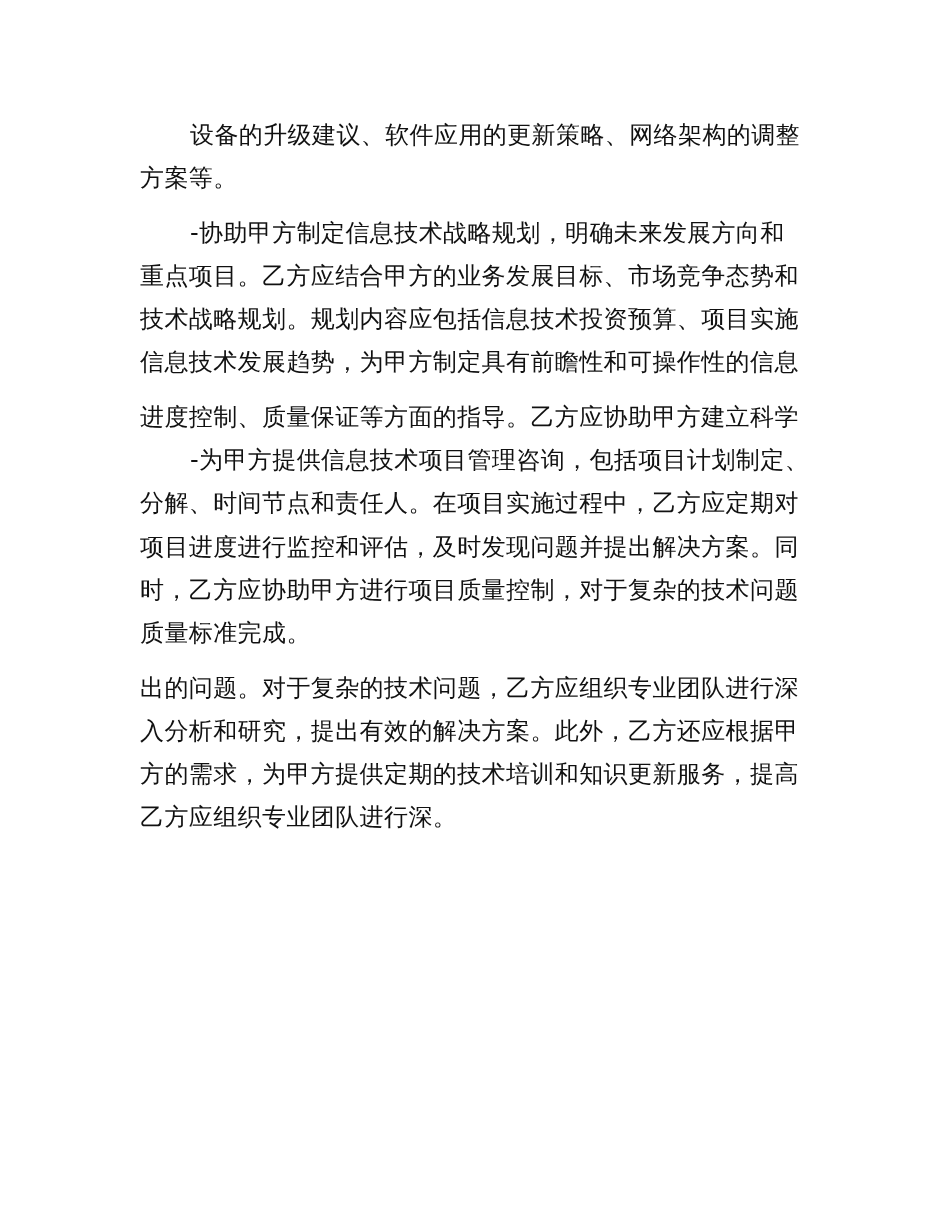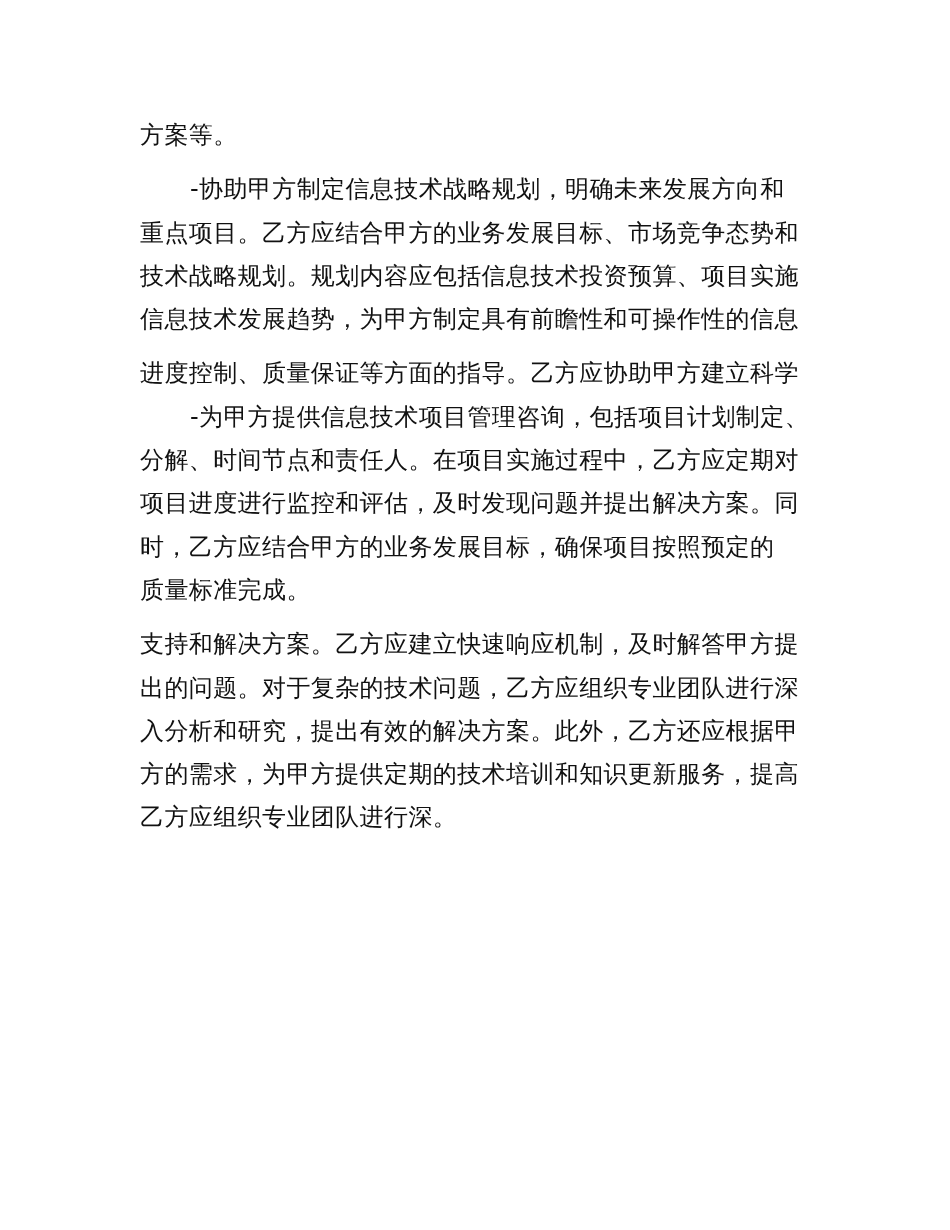--- a/index.html
+++ b/index.html
@@ -20,39 +20,39 @@
       letter-spacing: 0.4px;
     }
     .line { display: block; white-space: nowrap; }
     .line.first { padding-left: 50px; }
   </style>
 </head>
 <body>
 
 <div class="page">
   <div class="para" style="text-indent:0">
+    <span class="line first">设备的升级建议、软件应用的更新策略、网络架构的调整</span>
     <span class="line">方案等。</span>
   </div>
 
   <div class="para" style="text-indent:0">
     <span class="line first">-协助甲方制定信息技术战略规划，明确未来发展方向和</span>
     <span class="line">重点项目。乙方应结合甲方的业务发展目标、市场竞争态势和</span>
     <span class="line">技术战略规划。规划内容应包括信息技术投资预算、项目实施</span>
     <span class="line">信息技术发展趋势，为甲方制定具有前瞻性和可操作性的信息</span>
   </div>
 
   <div class="para" style="text-indent:0">
     <span class="line">进度控制、质量保证等方面的指导。乙方应协助甲方建立科学</span>
     <span class="line first">-为甲方提供信息技术项目管理咨询，包括项目计划制定、</span>
     <span class="line">分解、时间节点和责任人。在项目实施过程中，乙方应定期对</span>
     <span class="line">项目进度进行监控和评估，及时发现问题并提出解决方案。同</span>
-    <span class="line">时，乙方应结合甲方的业务发展目标，确保项目按照预定的</span>
+    <span class="line">时，乙方应协助甲方进行项目质量控制，对于复杂的技术问题</span>
     <span class="line">质量标准完成。</span>
   </div>
 
   <div class="para" style="text-indent:0">
-    <span class="line">支持和解决方案。乙方应建立快速响应机制，及时解答甲方提</span>
     <span class="line">出的问题。对于复杂的技术问题，乙方应组织专业团队进行深</span>
     <span class="line">入分析和研究，提出有效的解决方案。此外，乙方还应根据甲</span>
     <span class="line">方的需求，为甲方提供定期的技术培训和知识更新服务，提高</span>
     <span class="line">乙方应组织专业团队进行深。</span>
   </div>
 </div>
 
 </body></html>

